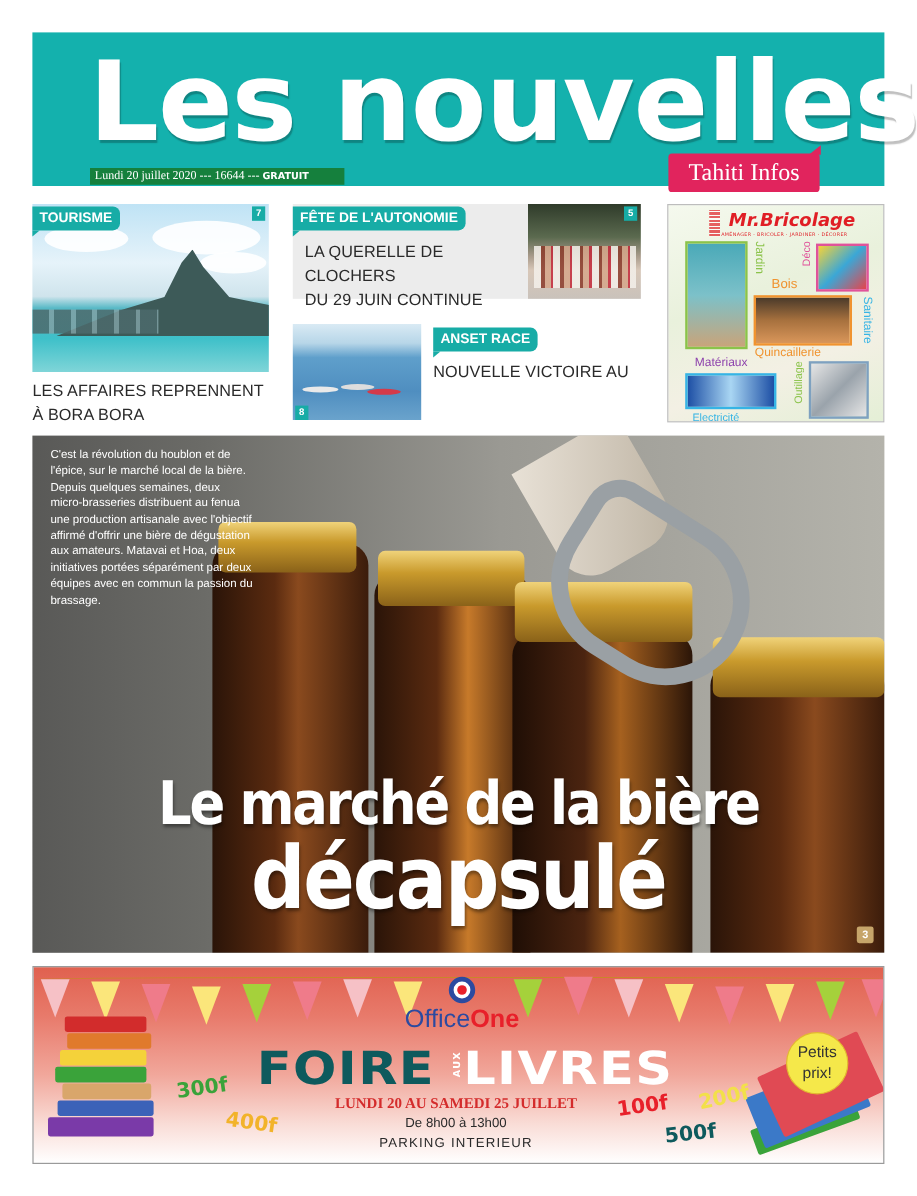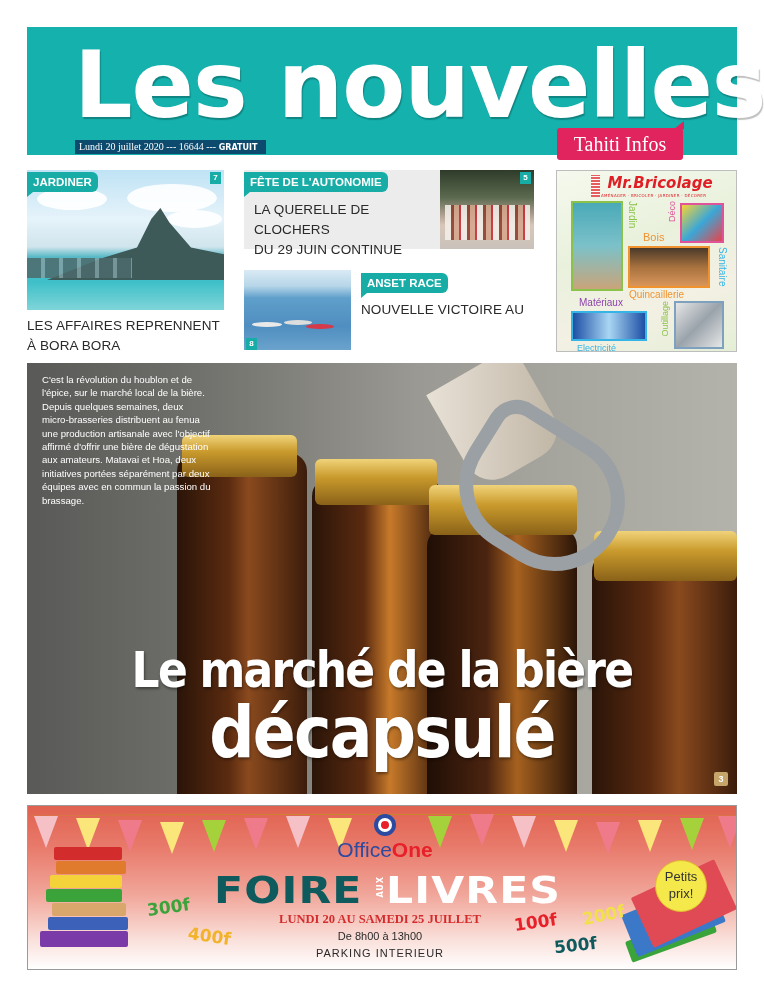--- a/index.html
+++ b/index.html
@@ -12,22 +12,22 @@
     background: #14b1ad;
   }
   .masthead-title {
     position: absolute; left: 47px; top: 4px; width: 620px;
     font-family: "DejaVu Sans", sans-serif; font-weight: bold;
     font-size: 92px; line-height: 110px; color: #ffffff;
     letter-spacing: -1px; text-shadow: 1px 2px 1px rgba(0,0,0,0.25);
     white-space: nowrap;
   }
   .dateline {
-    position: absolute; left: 75px; top: 140px; height: 14px; width: 191px;
-    background: #0c4a6e; color: #fff;
+    position: absolute; left: 75px; top: 140px; height: 14px; width: 212px;
+    background: #15803d; color: #fff;
     font-family: "Liberation Serif", serif; font-size: 10px; line-height: 14px;
     padding-left: 4px; white-space: nowrap; overflow: hidden;
   }
   .dateline b { font-family: "DejaVu Sans", sans-serif; font-size: 8px; font-weight: bold; }
   .tahiti-badge {
     position: absolute; left: 557px; top: 128px; width: 126px; height: 32px;
     background: #e1245d; color: #fff; border-radius: 3px;
     font-family: "Liberation Serif", serif; font-size: 20px; line-height: 32px;
     text-align: center;
   }
@@ -242,21 +242,21 @@
 <div class="dateline"><span>Lundi 20 juillet 2020 --- 16644 --- </span><b>GRATUIT</b></div>
 <div class="tahiti-badge">Tahiti Infos</div>
 
 <div class="teaser-img img-bora">
   <div class="cloud" style="left:10px;top:18px;width:70px;height:22px;"></div>
   <div class="cloud" style="left:100px;top:14px;width:90px;height:28px;"></div>
   <div class="cloud" style="left:140px;top:40px;width:55px;height:18px;"></div>
   <div class="mountain"></div>
   <div class="bungalows"></div>
 </div>
-<div class="tag" style="left:27px;top:172px;">JARDINER</div>
+<div class="tag" style="left:27px;top:172px;">TOURISME</div>
 <div class="page-num" style="left:210px;top:172px;">7</div>
 <div class="headline" style="left:27px;top:316px;width:200px;">
   <div>LES AFFAIRES REPRENNENT</div>
   <div>À BORA BORA</div>
 </div>
 
 <div class="fete-box"></div>
 <div class="teaser-img img-fete">
   <div class="crowd"></div>
 </div>

